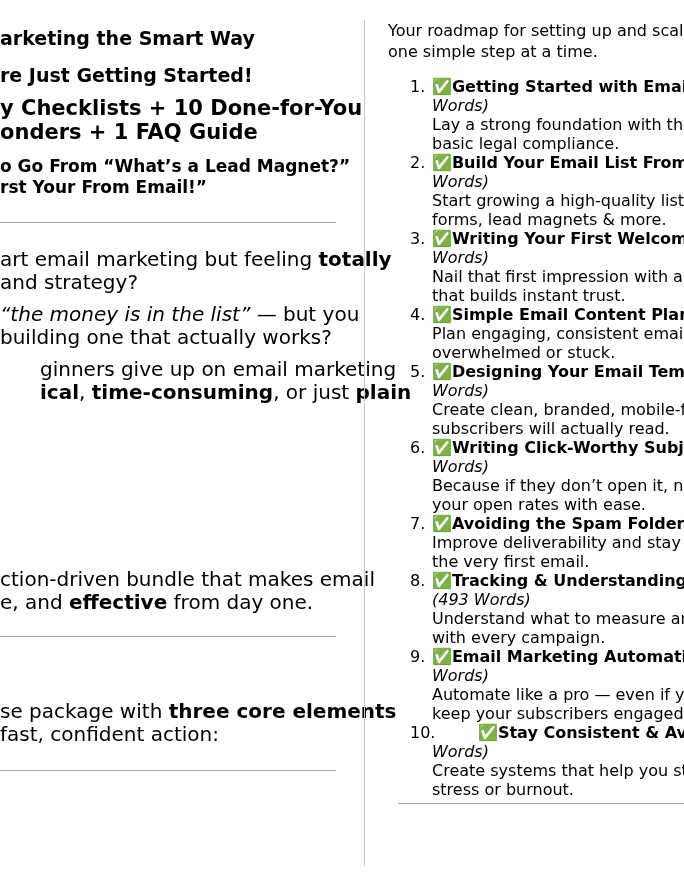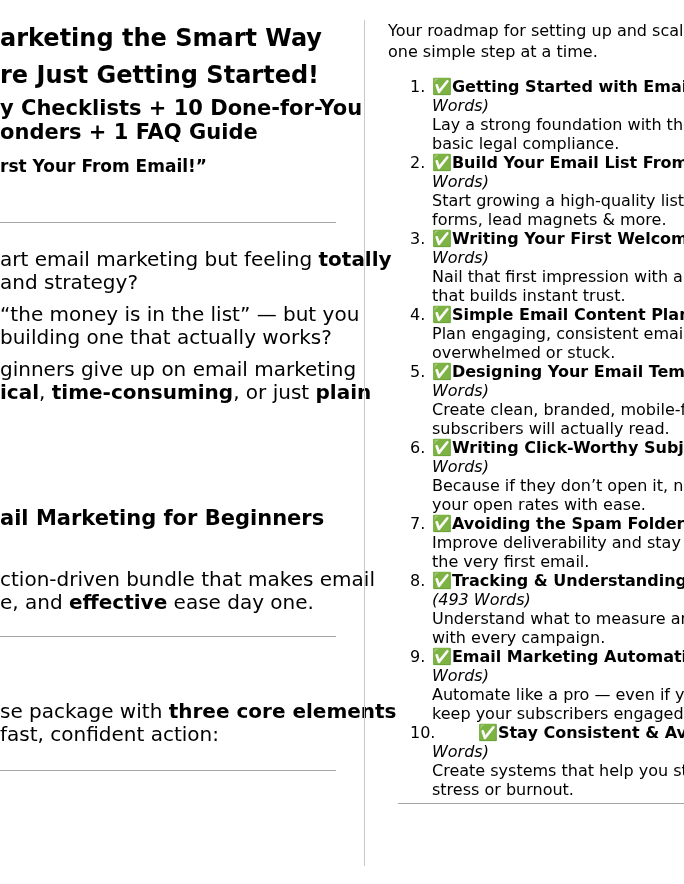--- a/index.html
+++ b/index.html
@@ -3,28 +3,28 @@
 <meta charset="utf-8">
 <style>
   html,body{margin:0;padding:0}
   body{
     width:684px;height:884px;overflow:hidden;position:relative;
     background:#ffffff;color:#000;
     font-family:"DejaVu Sans","Liberation Sans",sans-serif;
   }
   #left-col{position:absolute;left:0;top:0;width:364px;height:884px}
   .blk{position:absolute;left:0;white-space:nowrap}
-  .blk.h1{font-size:24px;font-weight:bold;line-height:37px}
+  .blk.h1{font-size:19px;font-weight:bold;line-height:37px}
   .blk.h2{font-size:21px;font-weight:bold;line-height:24px}
   .blk.h3{font-size:17px;font-weight:bold;line-height:21px}
   .blk.p{font-size:20px;line-height:23px}
   .blk.h1b{font-size:29px;font-weight:bold;line-height:42px}
   .blk.hr-line{height:1px;width:336px;background:#a6a6a6}
   .bo{font-weight:bold}
-  .it{}
+  .it{font-style:italic}
   #divider{position:absolute;left:364px;top:20px;width:1px;height:846px;background:#c9c9c9}
   #right-col{position:absolute;left:388px;top:0;width:300px}
   #rc-intro{position:absolute;left:0;top:20px;font-size:16px;line-height:21px}
   #rc-intro .rline{white-space:nowrap}
   #rc-list{position:absolute;left:0;top:77px;font-size:16px;line-height:19px}
   .iline{position:relative;padding-left:44px;white-space:nowrap}
   .iline.deep{padding-left:90px}
   .iline .marker{position:absolute;left:22px;top:0;font-weight:normal}
   .check{font-weight:normal}
   .ttl{font-weight:bold}
@@ -37,41 +37,39 @@
 <div id="left-col">
     <div class="blk h1" style="top: 20px;">
       <div class="line"><span class="bo ">arketing the Smart Way</span></div>
       <div class="line"><span class="bo ">re Just Getting Started!</span></div>
     </div>
     <div class="blk h2" style="top: 96px;">
       <div class="line"><span class="bo ">y Checklists + 10 Done-for-You</span></div>
       <div class="line"><span class="bo ">onders + 1 FAQ Guide</span></div>
     </div>
     <div class="blk h3" style="top: 156px;">
+      <div class="line"><span class="bo ">o Go From “What’s a Lead Magnet?”</span></div>
       <div class="line"><span class="bo ">rst Your From Email!”</span></div>
     </div>
     <div class="blk hr-line" style="top: 222px;"></div>
     <div class="blk p" style="top: 248px;">
       <div class="line"><span>art email marketing but feeling </span><span class="bo ">totally</span></div>
       <div class="line"><span>and strategy?</span></div>
     </div>
     <div class="blk p" style="top: 303px;">
       <div class="line"><span class="it">“the money is in the list”</span><span> — but you</span></div>
       <div class="line"><span>building one that actually works?</span></div>
     </div>
-    <div class="blk p" style="top: 358px;">
+    <div class="blk p" style="top: 358px; padding-left: 40px;">
       <div class="line"><span>ginners give up on email marketing</span></div>
       <div class="line"><span class="bo ">ical</span><span>, </span><span class="bo ">time-consuming</span><span>, or just </span><span class="bo ">plain</span></div>
     </div>
-    <div class="blk h2" style="top: 506px;">
-      <div class="line"><span class="bo ">ail Marketing for Beginners</span></div>
-    </div>
     <div class="blk p" style="top: 568px;">
       <div class="line"><span>ction-driven bundle that makes email</span></div>
-      <div class="line"><span>e, and </span><span class="bo ">effective</span><span> ease day one.</span></div>
+      <div class="line"><span>e, and </span><span class="bo ">effective</span><span> from day one.</span></div>
     </div>
     <div class="blk hr-line" style="top: 636px;"></div>
     <div class="blk p" style="top: 700px;">
       <div class="line"><span>se package with </span><span class="bo ">three core elements</span></div>
       <div class="line"><span>fast, confident action:</span></div>
     </div>
     <div class="blk hr-line" style="top: 770px;"></div>
   </div>
 
 <div id="divider"></div>

